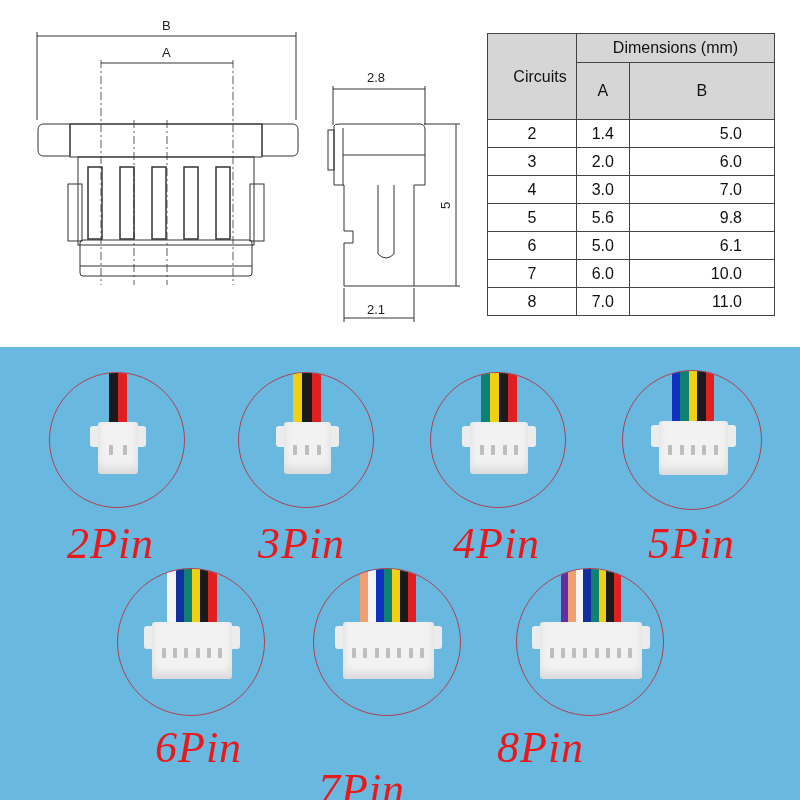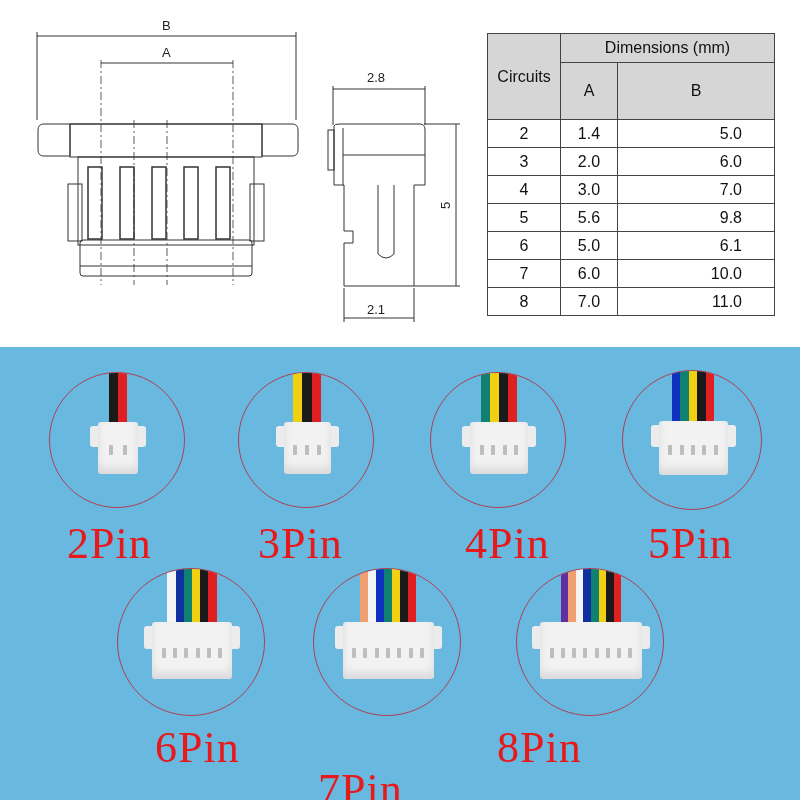--- a/index.html
+++ b/index.html
@@ -6,25 +6,25 @@
   body{width:800px;height:800px;position:relative;overflow:hidden;background:#ffffff;font-family:"Liberation Sans",sans-serif;}
   .top{position:absolute;left:0;top:0;width:800px;height:347px;background:#ffffff;}
   .bottom{position:absolute;left:0;top:347px;width:800px;height:453px;background:#68b8e0;}
   .draw{position:absolute;left:0;top:0;}
   .dimtxt{font-family:"Liberation Sans",sans-serif;font-size:13px;fill:#222;}
   table.dims{position:absolute;left:487px;top:33px;width:288px;border-collapse:collapse;font-family:"Liberation Sans",sans-serif;color:#111;}
   table.dims td, table.dims th{border:1px solid #444;text-align:center;font-weight:normal;padding:0;}
   table.dims th{background:#d6d6d6;}
   table.dims .h1{height:28px;font-size:16px;}
   table.dims .h2{height:56px;font-size:16px;}
-  table.dims .hc{font-size:16px;width:72px;}
+  table.dims .hc{font-size:16px;width:72px;padding-left:16px;}
   table.dims td{height:27px;font-size:16px;}
   table.dims td.b{text-align:right;padding-right:32px;}
   .circle{position:absolute;border:1px solid #b04050;border-radius:50%;box-sizing:border-box;overflow:hidden;}
-  .label{position:absolute;font-family:"Liberation Serif",serif;color:#e8191b;font-size:44px;line-height:44px;letter-spacing:1px;}
+  .label{position:absolute;font-family:"Liberation Serif",serif;color:#e8191b;font-size:44px;line-height:44px;letter-spacing:1px;font-style:italic;}
   .wires{position:absolute;display:flex;}
   .wire{height:100%;}
   .housing{position:absolute;background:#f2f2f2;border-radius:3px;box-shadow:inset 0 -6px 8px rgba(0,0,0,0.10);}
   .ear{position:absolute;background:#ececec;border-radius:3px;}
   .pins{position:absolute;display:flex;justify-content:space-around;}
   .pin{width:4px;height:10px;background:#bdbdbd;border-radius:1px;}
 </style>
 </head>
 <body>
 
@@ -267,17 +267,17 @@
           <div class="pin"></div>
           <div class="pin"></div>
           <div class="pin"></div>
         </div>
       </div>
     </div>
   </div>
 
 <div class="label" style="left:67px;top:522px;">2Pin</div>
 <div class="label" style="left:258px;top:522px;">3Pin</div>
-<div class="label" style="left:465px;top:522px;">4Pin</div>
+<div class="label" style="left:453px;top:522px;">4Pin</div>
 <div class="label" style="left:648px;top:522px;text-align:right;">5Pin</div>
 <div class="label" style="left:135px;top:726px;margin-left:20px;">6Pin</div>
 <div class="label" style="left:318px;top:768px;">7Pin</div>
 <div class="label" style="left:497px;top:726px;">8Pin</div>
 
 </body></html>

